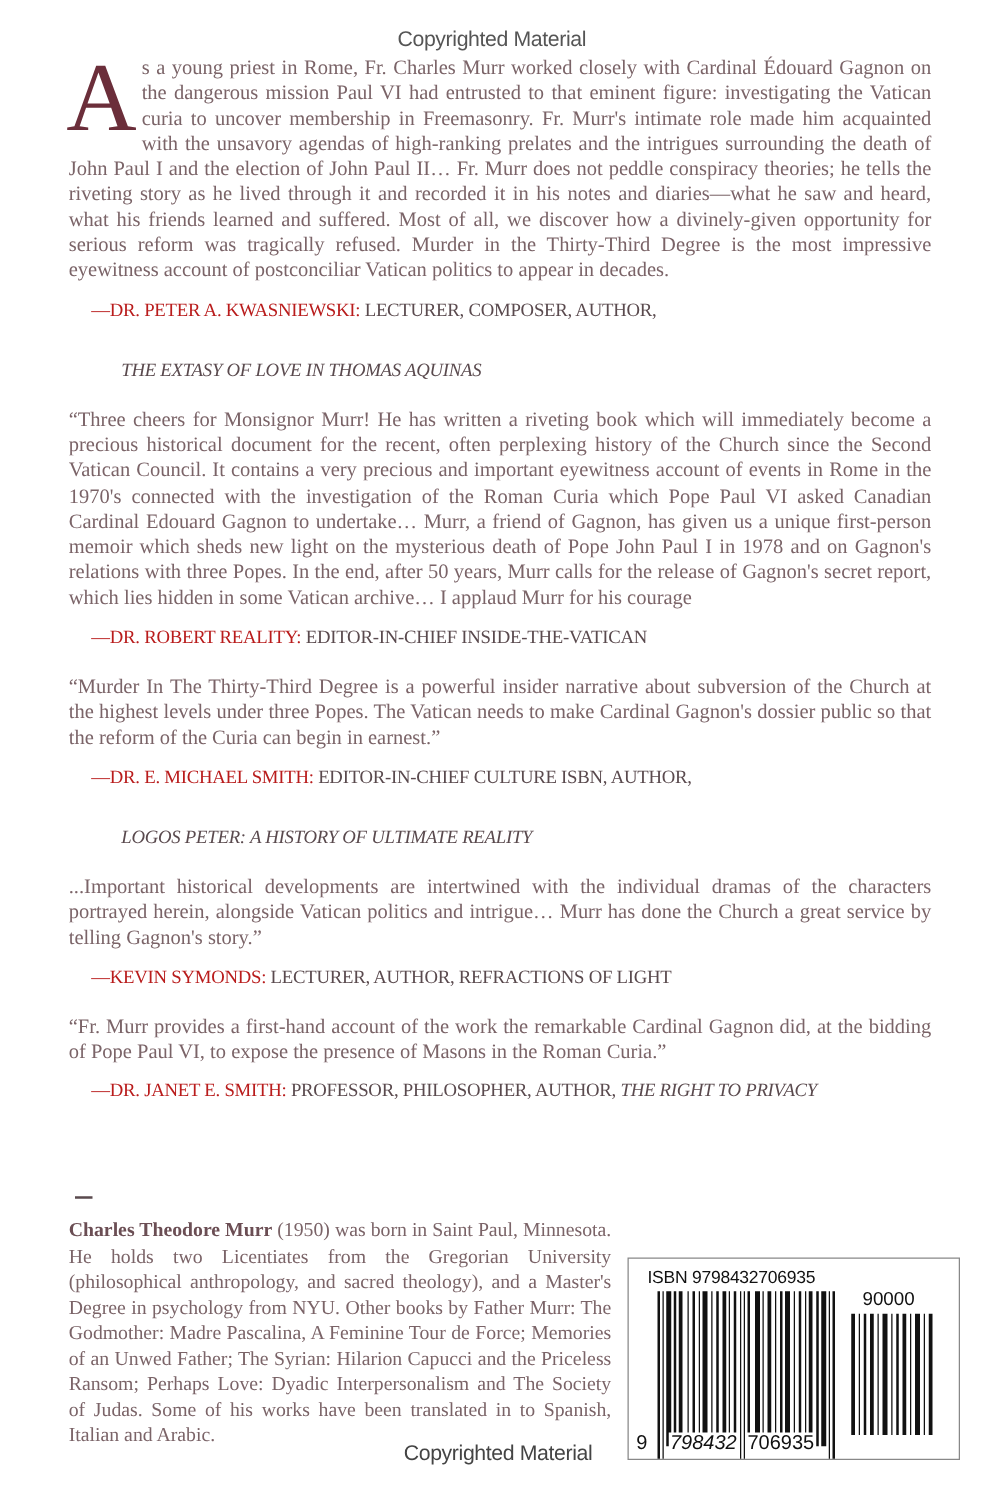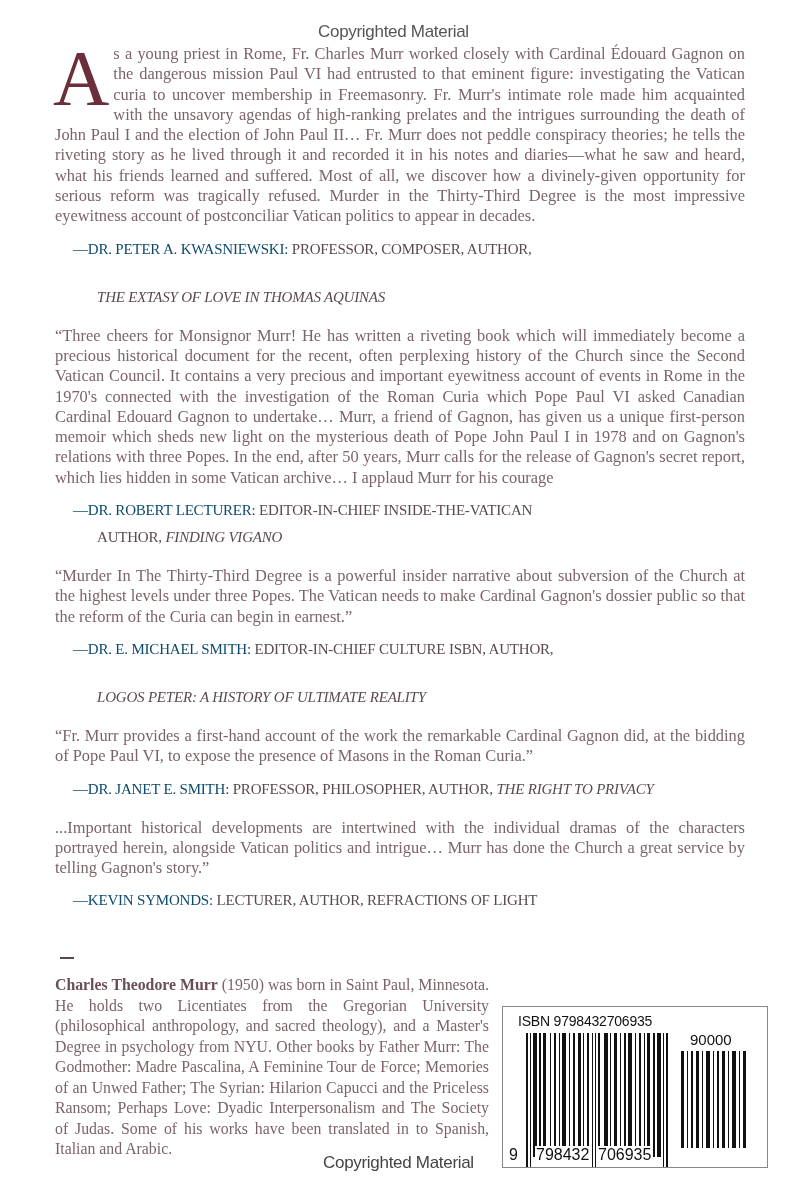--- a/index.html
+++ b/index.html
@@ -21,21 +21,21 @@
     .intro { position: relative; }
     .dropcap {
       float: left; font-size: 78px; line-height: 60px; color: #6b2e3a;
       margin: 2px 4px -4px -2px; font-family: "Liberation Serif", "DejaVu Serif", serif;
       height: 62px; padding-top: 2px;
     }
     .attrib {
       font-size: 15px; line-height: 20px; color: #5a4a4e; margin: 12px 0 0 18px;
       letter-spacing: -0.2px;
     }
-    .attrib .name { font-weight: normal; color: #0c4a6e; }
+    .attrib .name { font-weight: normal; color: #b91c1c; }
     .attrib .line2 { display: block; margin-left: 24px; margin-top: 7px; }
     .attrib .it { font-style: italic; margin-top: 28px; }
     .quote { margin-top: 19px; }
     .rule { position: absolute; left: 60px; top: 957px; width: 14px; height: 2px; background: #5a4a4e; }
     .bio {
       position: absolute; left: 55px; top: 975px; width: 434px;
       font-size: 15.8px; line-height: 20.5px; text-align: justify; color: #7b6468; margin: 0;
     }
     .bio .bold { font-weight: bold; color: #6b4e54; }
     .bio .it { }
@@ -52,67 +52,66 @@
       font-size: 15px; color: #111;
     }
     .bars-main { position: absolute; left: 23px; top: 26px; height: 136px; width: 145px; }
     .bars-addon { position: absolute; left: 178px; top: 44px; height: 100px; width: 72px; }
     .bar { position: absolute; top: 0; background: #111; }
     .digits {
       position: absolute; font-family: "Liberation Sans", "DejaVu Sans", sans-serif; font-size: 16px;
       color: #111; background: #fff; line-height: 17px;
     }
     .d-first { left: 6px; top: 139px; }
-    .d-left { left: 32px; top: 139px; padding: 0 1px; }
+    .d-left { left: 32px; top: 139px; padding: 0 1px; font-style: italic; }
     .d-right { left: 94px; top: 139px; padding: 0 1px; }
   </style>
 </head>
 <body>
 
 <div class="watermark wm-top">Copyrighted Material</div>
 
 <div class="page">
 
   <div class="intro">
     <p class="para">
       <span class="dropcap">A</span><span>s a young priest in Rome, Fr. Charles Murr worked closely with Cardinal Édouard Gagnon on the dangerous mission Paul VI had entrusted to that eminent figure: investigating the Vatican curia to uncover membership in Freemasonry. Fr. Murr's intimate role made him acquainted with the unsavory agendas of high-ranking prelates and the intrigues surrounding the death of John Paul I and the election of John Paul II… Fr. Murr does not peddle conspiracy theories; he tells the riveting story as he lived through it and recorded it in his notes and diaries—what he saw and heard, what his friends learned and suffered. Most of all, we discover how a divinely-given opportunity for serious reform was tragically refused. Murder in the Thirty-Third Degree is the most impressive eyewitness account of postconciliar Vatican politics to appear in decades.</span>
     </p>
     <div class="attrib">
-      <span class="name">—DR. PETER A. KWASNIEWSKI:</span><span> PROFESSOR, COMPOSER, AUTHOR,</span>
+      <span class="name">—DR. PETER A. KWASNIEWSKI:</span><span> LECTURER, COMPOSER, AUTHOR,</span>
       <span class="line2 it">THE EXTASY OF LOVE IN THOMAS AQUINAS</span>
     </div>
   </div>
 
   <div class="quote">
     <p class="para">“Three cheers for Monsignor Murr! He has written a riveting book which will immediately become a precious historical document for the recent, often perplexing history of the Church since the Second Vatican Council. It contains a very precious and important eyewitness account of events in Rome in the 1970's connected with the investigation of the Roman Curia which Pope Paul VI asked Canadian Cardinal Edouard Gagnon to undertake… Murr, a friend of Gagnon, has given us a unique first-person memoir which sheds new light on the mysterious death of Pope John Paul I in 1978 and on Gagnon's relations with three Popes. In the end, after 50 years, Murr calls for the release of Gagnon's secret report, which lies hidden in some Vatican archive… I applaud Murr for his courage</p>
     <div class="attrib">
-      <span class="name">—DR. ROBERT LECTURER:</span><span> EDITOR-IN-CHIEF INSIDE-THE-VATICAN</span>
-      <span class="line2"><span>AUTHOR, </span><span class="it">FINDING VIGANO</span></span>
+      <span class="name">—DR. ROBERT REALITY:</span><span> EDITOR-IN-CHIEF INSIDE-THE-VATICAN</span>
     </div>
   </div>
 
   <div class="quote">
     <p class="para">“Murder In The Thirty-Third Degree is a powerful insider narrative about subversion of the Church at the highest levels under three Popes. The Vatican needs to make Cardinal Gagnon's dossier public so that the reform of the Curia can begin in earnest.”</p>
     <div class="attrib">
       <span class="name">—DR. E. MICHAEL SMITH:</span><span> EDITOR-IN-CHIEF CULTURE ISBN, AUTHOR,</span>
       <span class="line2 it">LOGOS PETER: A HISTORY OF ULTIMATE REALITY</span>
     </div>
   </div>
 
   <div class="quote">
-    <p class="para">“Fr. Murr provides a first-hand account of the work the remarkable Cardinal Gagnon did, at the bidding of Pope Paul VI, to expose the presence of Masons in the Roman Curia.”</p>
+    <p class="para">...Important historical developments are intertwined with the individual dramas of the characters portrayed herein, alongside Vatican politics and intrigue… Murr has done the Church a great service by telling Gagnon's story.”</p>
     <div class="attrib">
-      <span class="name">—DR. JANET E. SMITH:</span><span> PROFESSOR, PHILOSOPHER, AUTHOR, </span><span class="it">THE RIGHT TO PRIVACY</span>
+      <span class="name">—KEVIN SYMONDS:</span><span> LECTURER, AUTHOR, REFRACTIONS OF LIGHT</span>
     </div>
   </div>
 
   <div class="quote">
-    <p class="para">...Important historical developments are intertwined with the individual dramas of the characters portrayed herein, alongside Vatican politics and intrigue… Murr has done the Church a great service by telling Gagnon's story.”</p>
+    <p class="para">“Fr. Murr provides a first-hand account of the work the remarkable Cardinal Gagnon did, at the bidding of Pope Paul VI, to expose the presence of Masons in the Roman Curia.”</p>
     <div class="attrib">
-      <span class="name">—KEVIN SYMONDS:</span><span> LECTURER, AUTHOR, REFRACTIONS OF LIGHT</span>
+      <span class="name">—DR. JANET E. SMITH:</span><span> PROFESSOR, PHILOSOPHER, AUTHOR, </span><span class="it">THE RIGHT TO PRIVACY</span>
     </div>
   </div>
 </div>
 
 <div class="rule"></div>
 
 <p class="bio">
   <span class="bold">Charles Theodore Murr</span><span> (1950) was born in Saint Paul, Minnesota. He holds two Licentiates from the Gregorian University (philosophical anthropology, and sacred theology), and a Master's Degree in psychology from NYU. Other books by Father Murr: </span><span class="it">The Godmother: Madre Pascalina, A Feminine Tour de Force; Memories of an Unwed Father; The Syrian: Hilarion Capucci and the Priceless Ransom; Perhaps Love: Dyadic Interpersonalism</span><span> and The Society of Judas. Some of his works have been translated in to Spanish, Italian and Arabic.</span>
 </p>
 

